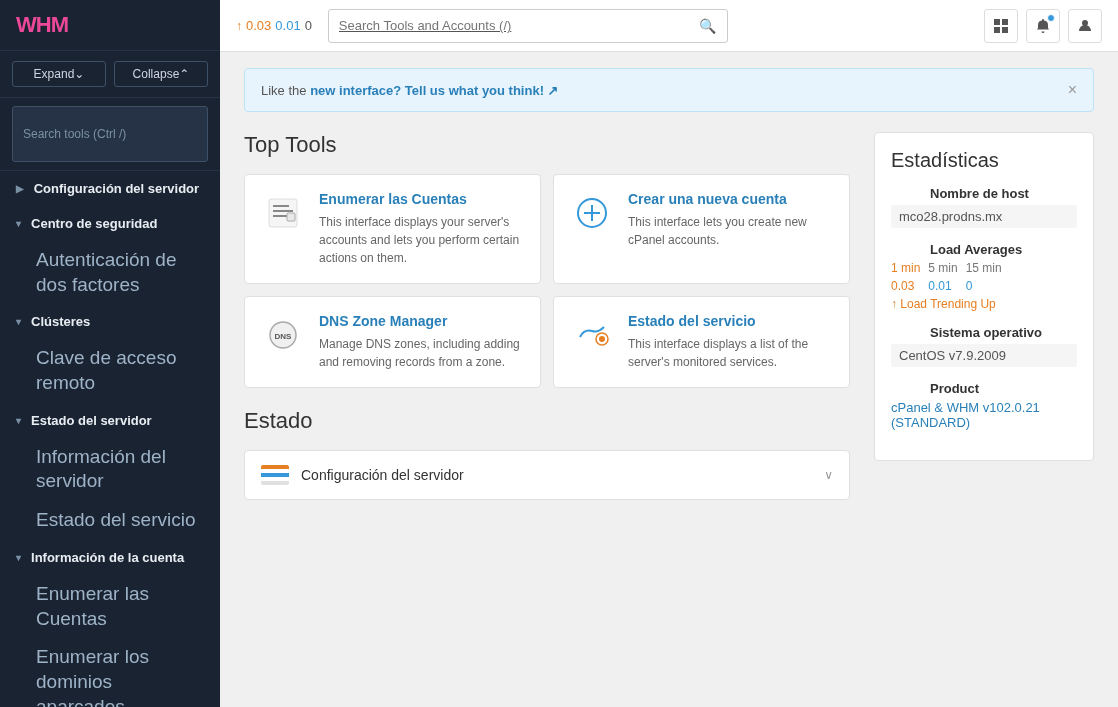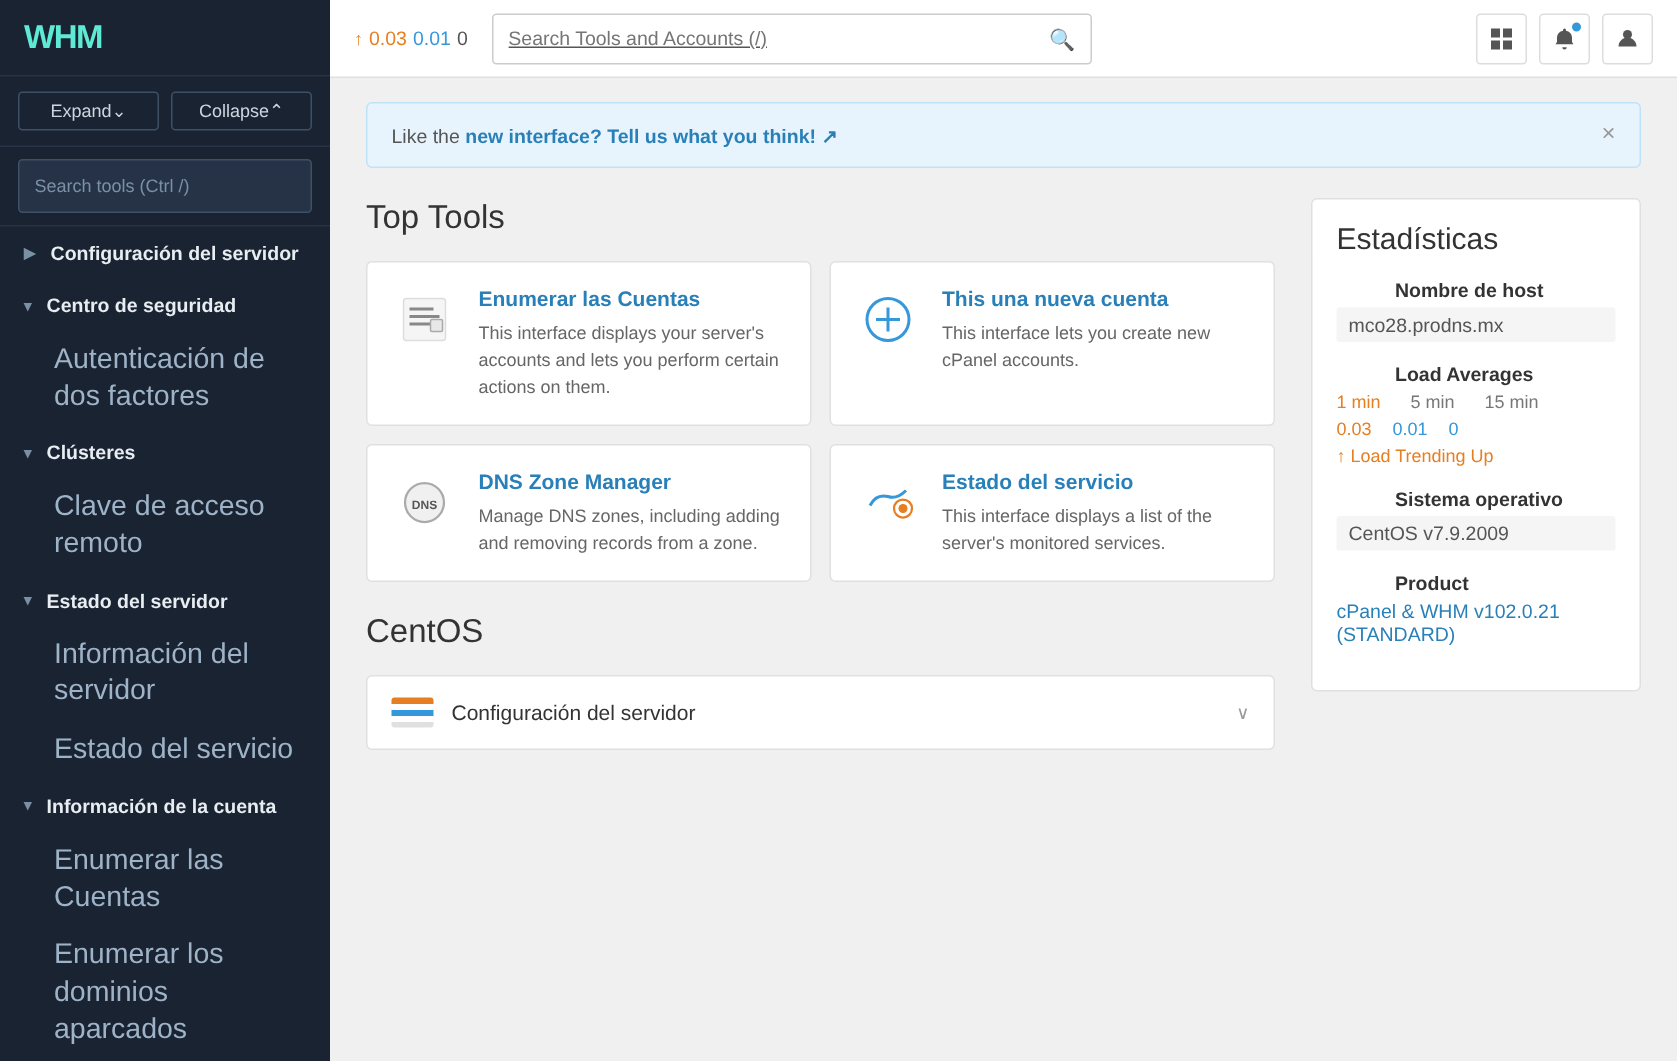--- a/index.html
+++ b/index.html
@@ -23,21 +23,21 @@
       padding: 12px 16px;
       background: #1a2332;
       border-bottom: 1px solid #263347;
     }
     .whm-logo {
       font-size: 22px;
       font-weight: 900;
       color: white;
       letter-spacing: -1px;
     }
-    .whm-logo span { color: #5eead4; }
+    .whm-logo span { color: #ec4899; }
 
     .sidebar-buttons {
       display: flex;
       gap: 8px;
       padding: 10px 12px;
       border-bottom: 1px solid #263347;
     }
     .sidebar-btn {
       flex: 1;
       background: transparent;
@@ -55,21 +55,21 @@
 
     .sidebar-search {
       padding: 8px 12px;
       border-bottom: 1px solid #263347;
     }
     .sidebar-search input {
       width: 100%;
       background: #263347;
       border: 1px solid #3d5068;
       color: #cdd6e0;
-      padding: 10px 10px;
+      padding: 20px 10px;
       border-radius: 3px;
       font-size: 12px;
       outline: none;
     }
     .sidebar-search input::placeholder { color: #7a90a4; }
 
     .nav-section {
       padding: 0;
     }
 
@@ -293,21 +293,21 @@
     .stat-value {
       font-size: 13px;
       color: #555;
       background: #f5f5f5;
       padding: 4px 8px;
       border-radius: 2px;
       margin-bottom: 4px;
     }
     .load-row {
       display: flex;
-      gap: 20px;
+      gap: 8px;
       margin-top: 4px;
       font-size: 12px;
       color: #777;
     }
     .load-nums { display: flex; gap: 14px; }
     .load-nums span.orange-val { color: #e67e22; }
     .load-nums span.blue-val { color: #3498db; }
     .load-trend {
       font-size: 12px;
       color: #e67e22;
@@ -498,21 +498,21 @@
 
           <div class="tool-card">
             <div class="tool-icon">
               <svg viewBox="0 0 36 36" fill="none">
                 <circle cx="18" cy="18" r="14" stroke="#3498db" stroke-width="2" fill="none"></circle>
                 <line x1="18" y1="10" x2="18" y2="26" stroke="#3498db" stroke-width="2"></line>
                 <line x1="10" y1="18" x2="26" y2="18" stroke="#3498db" stroke-width="2"></line>
               </svg>
             </div>
             <div class="tool-content">
-              <h3>This una nueva cuenta</h3>
+              <h3>Crear una nueva cuenta</h3>
               <p>This interface lets you create new cPanel accounts.</p>
             </div>
           </div>
 
           <div class="tool-card">
             <div class="tool-icon">
               <svg viewBox="0 0 36 36" fill="none">
                 <circle cx="18" cy="18" r="13" stroke="#aaa" stroke-width="1.5" fill="#f0f0f0"></circle>
                 <text x="18" y="22" text-anchor="middle" font-size="8" font-weight="bold" fill="#555">DNS</text>
               </svg>
@@ -532,21 +532,21 @@
               </svg>
             </div>
             <div class="tool-content">
               <h3>Estado del servicio</h3>
               <p>This interface displays a list of the server's monitored services.</p>
             </div>
           </div>
         </div>
 
         <div class="bottom-tools">
-          <h2 class="section-title">CentOS</h2>
+          <h2 class="section-title">Estado</h2>
           <div class="tools-accordion">
             <div class="accordion-header">
               <div class="accordion-icon"></div>
               <span class="accordion-title">Configuración del servidor</span>
               <span class="accordion-chevron">∨</span>
             </div>
           </div>
         </div>
       </div>
 

